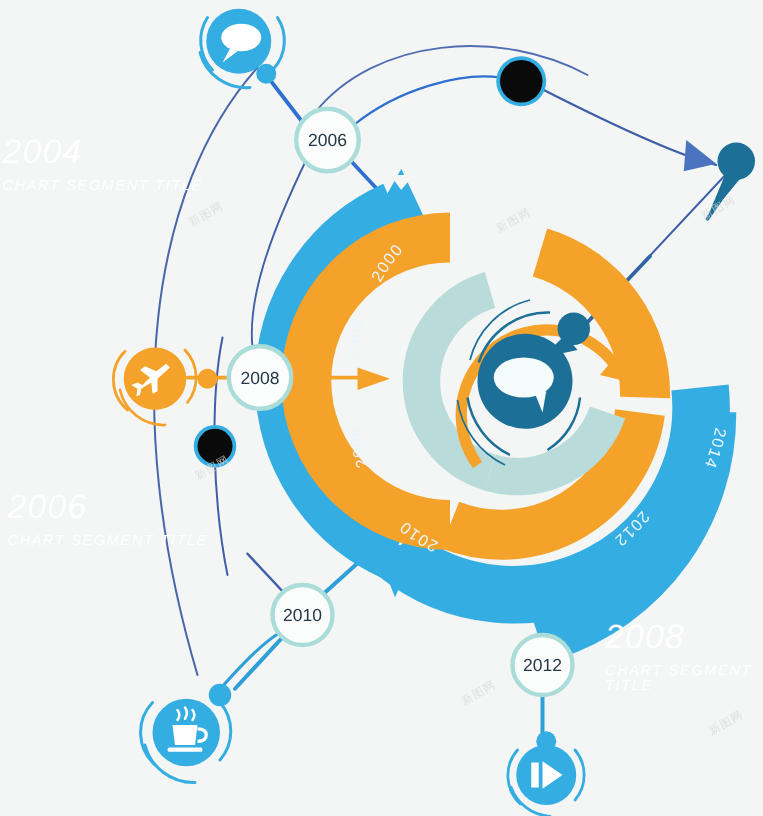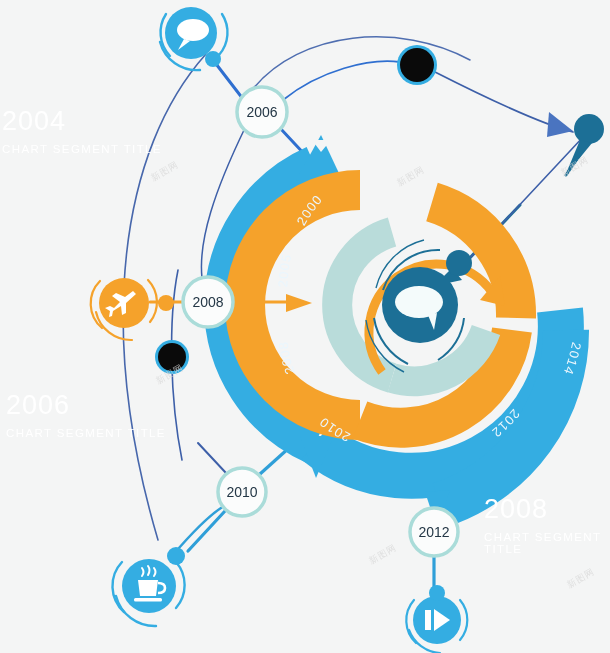--- a/index.html
+++ b/index.html
@@ -6,21 +6,21 @@
   body{
     width:610px;height:653px;
     background:#f4f5f5;
     font-family:"Liberation Sans", sans-serif;
     overflow:hidden;
     position:relative;
   }
   #stage{position:absolute;inset:0;width:610px;height:653px;}
   svg.layer{position:absolute;left:0;top:0;width:610px;height:653px;}
 
-  .seg-label-block{position:absolute;color:#ffffff;user-select:none;}
+  .seg-label-block{position:absolute;color:#ffffff;user-select:none;font-style:italic;}
   .seg-year{
     font-size:27px;letter-spacing:1px;line-height:1;
     color:#ffffff;font-weight:400;
   }
   .seg-title{
     font-size:11.5px;letter-spacing:1.4px;margin-top:8px;
     color:#ffffff;font-weight:400;
   }
 
   .node-year-text{

